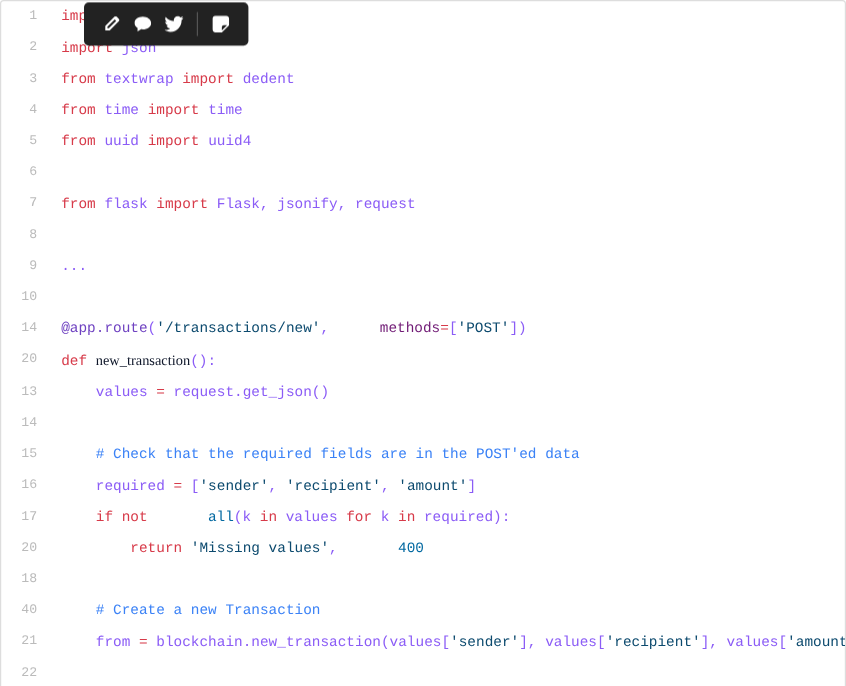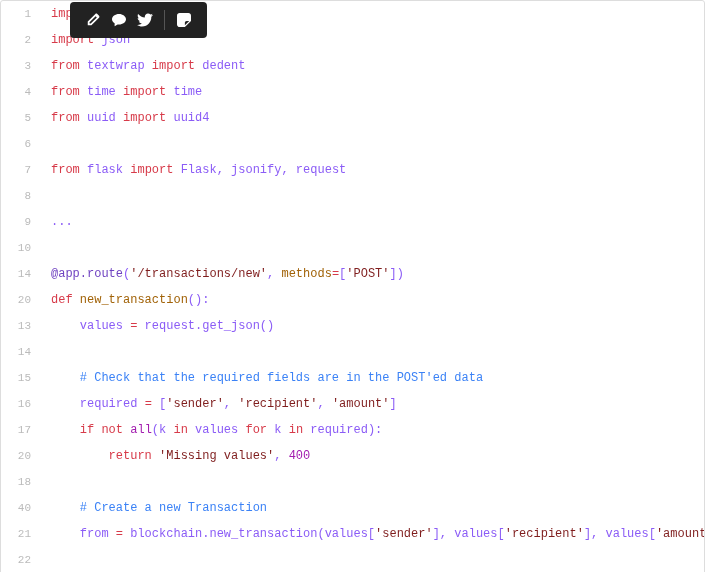--- a/index.html
+++ b/index.html
@@ -56,25 +56,25 @@
       vertical-align: top;
       line-height: 18px;
     }
     .line-code {
       padding: 4px 10px;
       white-space: pre;
       line-height: 18px;
       vertical-align: top;
     }
     .kw { color: #d73a49; }
-    .fn { color: #a16207; }
-    .str { color: #7f1d1d; }
-    .num { color: #a21caf; }
+    .fn { color: #0f172a; font-family: Liberation Serif, serif; }
+    .str { color: #0c4a6e; }
+    .num { color: #0369a1; margin-left: 43px; }
     .dec { color: #6f42c1; margin-top: 28px; }
-    .param { color: #a16207; }
+    .param { color: #701a75; margin-left: 35px; }
     .comment { color: #3b82f6; }
     .plain { color: #8b5cf6; }
   </style>
 </head>
 <body>
 
 <div class="toolbar">
   <div class="toolbar-icon">
     <svg width="14" height="14" viewBox="0 0 16 16" fill="#fff">
         <path d="M12.9 1.1c-.6-.6-1.6-.6-2.2 0L2 9.8V14h4.2l8.7-8.7c.6-.6.6-1.6 0-2.2l-2-2zM5.4 12H4v-1.4l7-7L12.4 5l-7 7z"></path>

